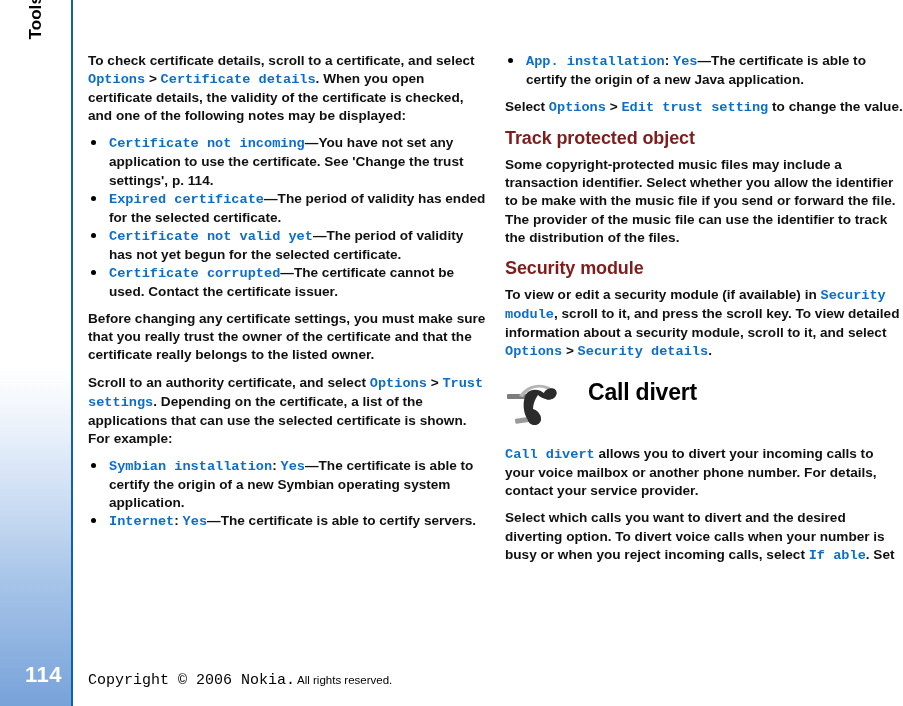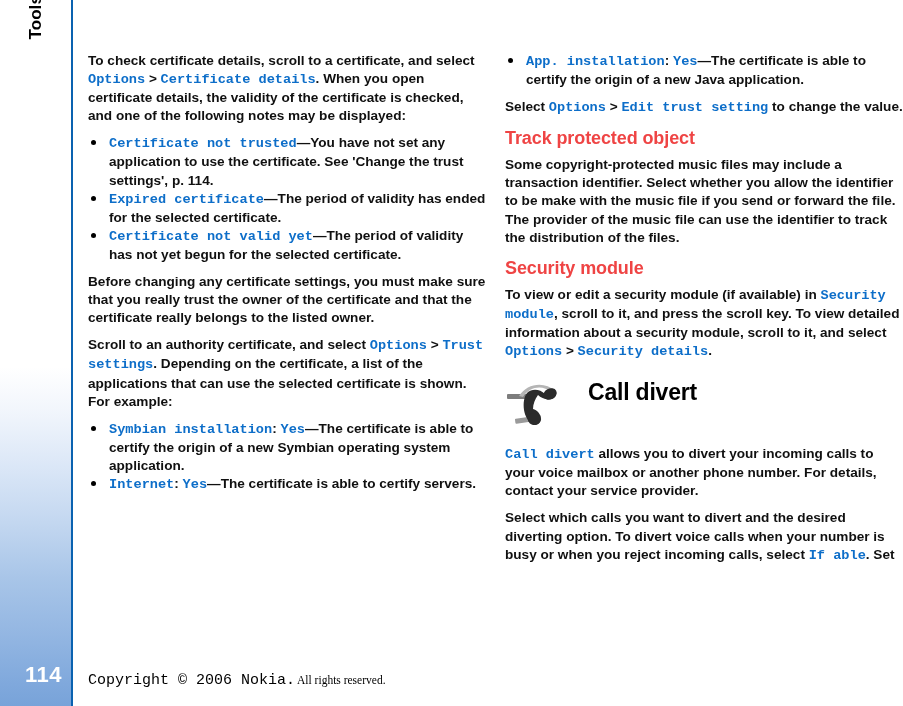--- a/index.html
+++ b/index.html
@@ -123,21 +123,21 @@
     font-size: 13.8px;
     font-weight: bold;
     margin: 7px 0 9px 0;
     color: #000000;
     line-height: 18px;
   }
   h2.sec {
     font-size: 18px;
     font-weight: bold;
     margin: 10px 0 7px 0;
-    color: #ef4444;
+    color: #7f1d1d;
     line-height: 22px;
     letter-spacing: -0.1px;
   }
 
   
   .chapter {
     position: relative;
     margin: 16px 0 12px 0;
     height: 56px;
   }
@@ -164,21 +164,21 @@
     left: 88px;
     bottom: 17px;
     white-space: nowrap;
   }
   .footer .cp {
     font-family: Liberation Mono, monospace;
     font-size: 15px;
     color: #000000;
   }
   .footer .rights {
-    font-family: Liberation Serif, serif;
+    font-family: Liberation Sans, sans-serif;
     font-size: 11.5px;
     color: #000000;
     margin-left: 2px;
   }
 </style>
 </head>
 <body>
 
 <div class="page">
 
@@ -188,29 +188,33 @@
   </div>
   <div class="sidebar-rule"></div>
 
   <div class="col col-left">
 
     <p><span>To check certificate details, scroll to a certificate, and select </span><span class="lnk">Options</span><span class="gt"> &gt; </span><span class="lnk">Certificate details</span><span>. When you open certificate details, the validity of the certificate is checked, and one of the following notes may be displayed:</span></p>
 
     <ul>
       <li>
         <span class="dot"></span>
-        <span class="lnk">Certificate not trusted</span><span>—You have not set any application to use the certificate. See 'Change the trust settings', p. 114.</span>
+        <span class="lnk">Certificate not incoming</span><span>—You have not set any application to use the certificate. See 'Change the trust settings', p. 114.</span>
       </li>
       <li>
         <span class="dot"></span>
         <span class="lnk">Expired certificate</span><span>—The period of validity has ended for the selected certificate.</span>
       </li>
       <li>
         <span class="dot"></span>
         <span class="lnk">Certificate not valid yet</span><span>—The period of validity has not yet begun for the selected certificate.</span>
+      </li>
+      <li>
+        <span class="dot"></span>
+        <span class="lnk">Certificate corrupted</span><span>—The certificate cannot be used. Contact the certificate issuer.</span>
       </li>
     </ul>
 
 
     <p>Before changing any certificate settings, you must make sure that you really trust the owner of the certificate and that the certificate really belongs to the listed owner.</p>
 
     <p><span>Scroll to an authority certificate, and select </span><span class="lnk">Options</span><span class="gt"> &gt; </span><span class="lnk">Trust settings</span><span>. Depending on the certificate, a list of the applications that can use the selected certificate is shown. For example:</span></p>
 
     <ul>
       <li>

